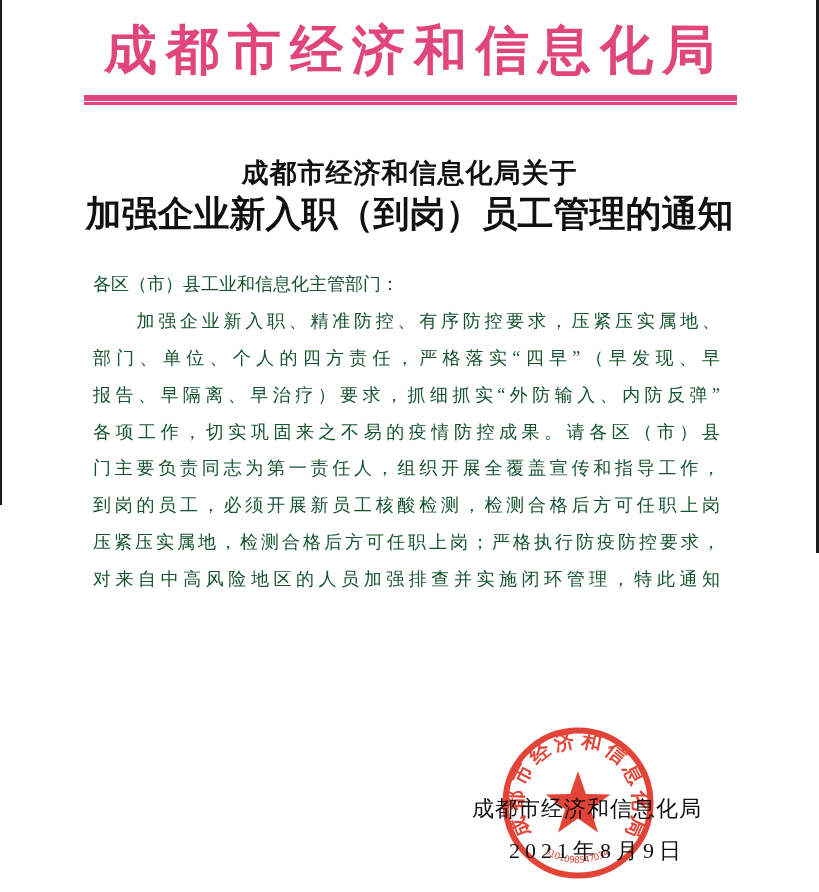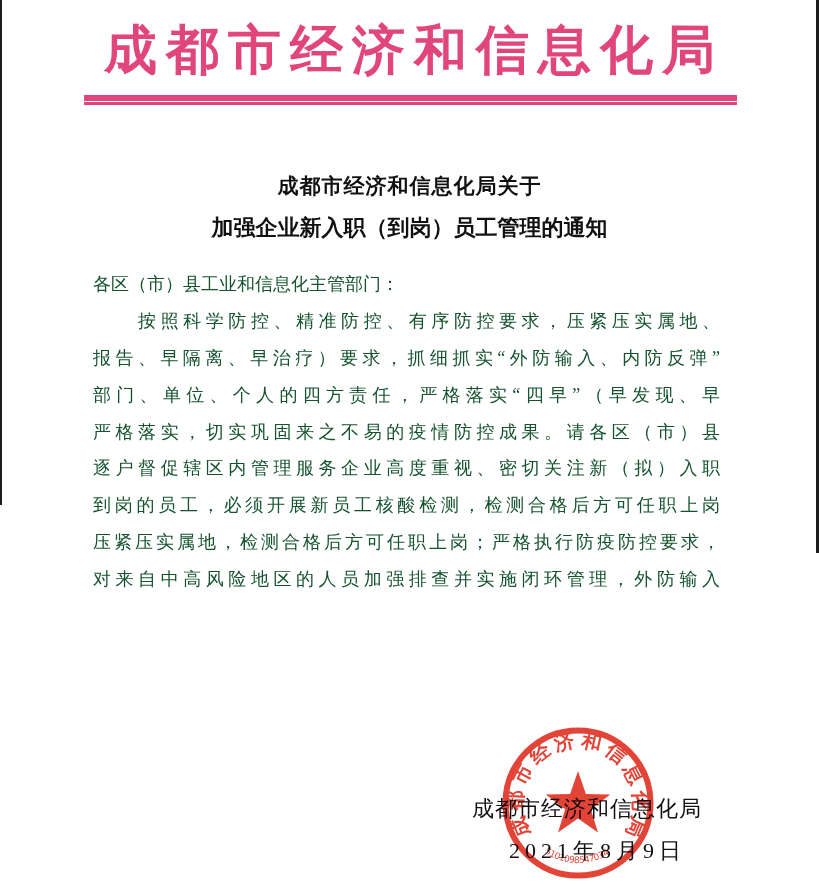--- a/index.html
+++ b/index.html
@@ -20,22 +20,22 @@
     font-family:"Liberation Serif", serif;
   }
   .rule { position:absolute; top:95px; left:84px; width:653px; }
   .rule-thick { height:6px; background:var(--pink); }
   .rule-thin  { height:3px; background:var(--pink); margin-top:1px; }
 
   .doc-title {
     position:absolute; top:153px; left:0; width:100%;
     text-align:center; color:#111; font-weight:bold;
   }
-  .doc-title .t1 { font-size:21px; line-height:41px; letter-spacing:1px;margin-top:13px; }
-  .doc-title .t2 { font-size:22px; line-height:41px; }
+  .doc-title .t1 { font-size:27px; line-height:41px; letter-spacing:1px; }
+  .doc-title .t2 { font-size:36px; line-height:41px; }
 
   .doc-body {
     position:absolute; left:93px; top:266px; width:627px;
     font-size:18px; color:#14532d;
   }
   .bline { line-height:36.9px; height:36.9px; white-space:nowrap; overflow:visible; }
   .bline.just { white-space:normal; text-align:justify; text-align-last:justify; }
 
   .signature {
     position:absolute; left:472px; top:795px;
@@ -74,28 +74,28 @@
     <div class="rule-thin"></div>
   </div>
 
   <div class="doc-title">
     <div class="t1">成都市经济和信息化局关于</div>
     <div class="t2">加强企业新入职（到岗）员工管理的通知</div>
   </div>
 
   <div class="doc-body">
       <div class="bline">各区（市）县工业和信息化主管部门：</div>
-      <div class="bline just">　　按照科学防控、精准防控、有序防控要求，压紧压实属地、</div>
+      <div class="bline just">　　加强企业新入职、精准防控、有序防控要求，压紧压实属地、</div>
+      <div class="bline just">部门、单位、个人的四方责任，严格落实“四早”（早发现、早</div>
       <div class="bline just">报告、早隔离、早治疗）要求，抓细抓实“外防输入、内防反弹”</div>
-      <div class="bline just">部门、单位、个人的四方责任，严格落实“四早”（早发现、早</div>
-      <div class="bline just">严格落实，切实巩固来之不易的疫情防控成果。请各区（市）县</div>
-      <div class="bline just">逐户督促辖区内管理服务企业高度重视、密切关注新（拟）入职</div>
+      <div class="bline just">各项工作，切实巩固来之不易的疫情防控成果。请各区（市）县</div>
+      <div class="bline just">门主要负责同志为第一责任人，组织开展全覆盖宣传和指导工作，</div>
       <div class="bline just">到岗的员工，必须开展新员工核酸检测，检测合格后方可任职上岗</div>
       <div class="bline just">压紧压实属地，检测合格后方可任职上岗；严格执行防疫防控要求，</div>
-      <div class="bline just">对来自中高风险地区的人员加强排查并实施闭环管理，外防输入</div>
+      <div class="bline just">对来自中高风险地区的人员加强排查并实施闭环管理，特此通知</div>
     </div>
 
   <div class="signature">成都市经济和信息化局</div>
 
   <div class="sign-date">2021年8月9日</div>
 
   <svg class="seal" viewBox="0 0 160 160" xmlns="http://www.w3.org/2000/svg">
     <defs>
       <path id="sealTopArc" d="M 34.1,112.1 A 56,56 0 1 1 125.9,112.1" fill="none"></path>
       <path id="sealBotArc" d="M 43.9,127.9 A 60,60 0 0 0 116.1,127.9" fill="none"></path>

